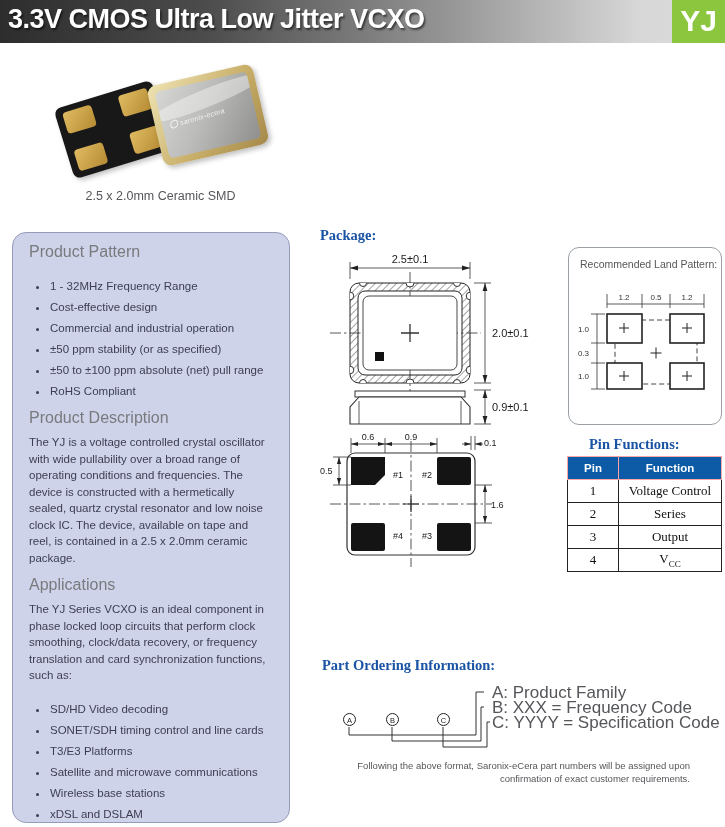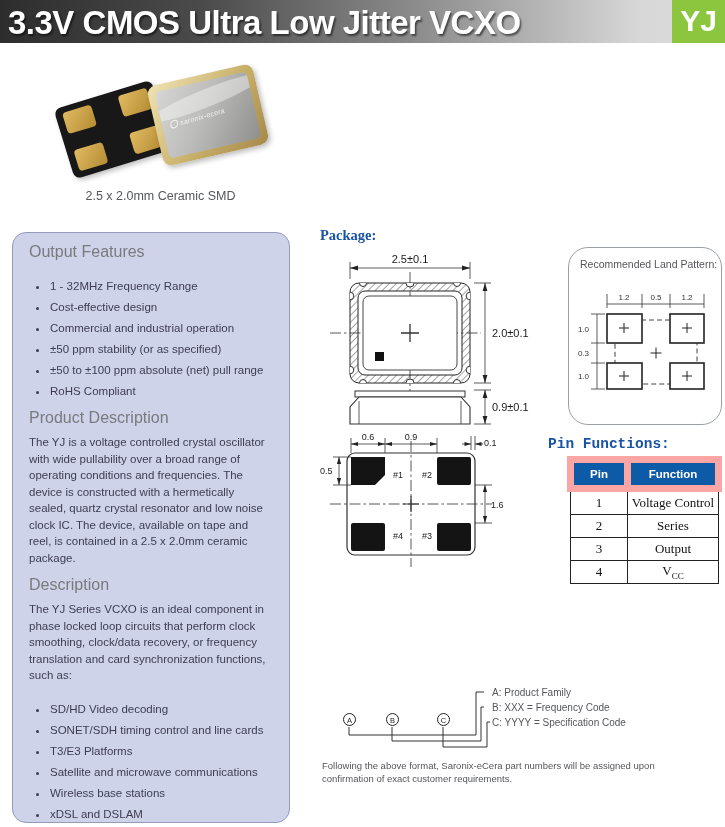--- a/index.html
+++ b/index.html
@@ -2,21 +2,21 @@
 <html><head>
 <meta charset="utf-8">
 <style>
   html,body{margin:0;padding:0;background:#fff;}
   .page{position:relative;width:725px;height:827px;background:#fff;overflow:hidden;
         font-family:"Liberation Sans",sans-serif;}
 
   
   .hdr{position:absolute;left:0;top:0;width:725px;height:43px;
        background:linear-gradient(90deg,#2d2d2d 0%,#4b4b4b 28%,#969696 62%,#d7d7d7 88%,#dddddd 100%);}
-  .hdr-title{position:absolute;left:8px;top:4px;font-size:33px;font-weight:bold;color:#fff;
+  .hdr-title{position:absolute;left:8px;top:4px;font-size:27px;font-weight:bold;color:#fff;
              letter-spacing:-0.5px;text-shadow:1.5px 1.5px 2px rgba(0,0,0,.55);white-space:nowrap;}
   .hdr-badge{position:absolute;right:0;top:0;width:53px;height:43px;background:#8CC63F;color:#fff;
              font-size:30px;font-weight:bold;text-align:center;line-height:42px;}
 
   
   .chip-bottom{position:absolute;left:62px;top:93px;width:102px;height:73px;background:#181818;
                border-radius:7px;transform:rotate(-17deg);box-shadow:2px 3px 5px rgba(0,0,0,.25);}
   .pad{position:absolute;width:30px;height:22px;border-radius:4px;
        background:linear-gradient(135deg,#e0bb62,#b58b33);}
   .pad.tl{left:7px;top:6px}.pad.tr{left:65px;top:6px}.pad.bl{left:7px;top:45px}.pad.br{left:65px;top:45px}
@@ -52,48 +52,48 @@
   .pkg-svg{position:absolute;left:318px;top:248px;}
   .dim{font-size:11px;fill:#1a1a1a;font-family:"Liberation Sans",sans-serif;}
   .dim-s{font-size:9px;fill:#1a1a1a;font-family:"Liberation Sans",sans-serif;}
   .dim-xs{font-size:8px;fill:#333;font-family:"Liberation Sans",sans-serif;}
   .thin{stroke:#333;stroke-width:.8;fill:none;}
   .cl{stroke:#444;stroke-width:.9;fill:none;stroke-dasharray:11 3 2.5 3;}
   .arr{fill:#222;stroke:none;}
 
   
   .lp-box{position:absolute;left:568px;top:247px;width:154px;height:178px;border:1px solid #9aa0a6;
-          border-radius:20px;box-sizing:border-box;background:#fff;}
+          border-radius:11px;box-sizing:border-box;background:#fff;}
   .lp-title{margin:10px 0 0 11px;font-size:10.5px;color:#56575b;}
   .lp-svg{position:absolute;left:1px;top:34px;}
 
   
   .pin-table{position:absolute;left:567px;top:456px;width:155px;border-collapse:collapse;
              font-family:"Liberation Serif",serif;font-size:13px;color:#111;text-align:center;
              table-layout:fixed;}
   .pin-table th{background:#0D5BA7;color:#fff;font-family:"Liberation Sans",sans-serif;
-                font-size:11.5px;font-weight:bold;height:20px;border:7px solid #fca5a5;}
+                font-size:11.5px;font-weight:bold;height:20px;border:1px solid #fca5a5;}
   .pin-table td{border:1px solid #222;height:20px;background:#fff;}
   .pin-table .c1{width:48px;}
   .pin-table sub{font-size:9px;}
 
   
   .po-format{position:absolute;left:336px;top:680px;font-family:"Liberation Serif",serif;
              font-weight:bold;font-size:21px;color:#000;white-space:nowrap;}
   .po-code{display:inline-block;border-bottom:3px solid #000;padding:0 3px 1px;margin-right:11px;
            letter-spacing:.5px;}
   .po-code:last-child{margin-right:0;}
   .po-circle{position:absolute;width:13px;height:13px;border:1.2px solid #222;border-radius:50%;
              font-size:7.5px;line-height:13px;text-align:center;color:#222;background:#fff;
              box-sizing:border-box;}
   .po-lines{position:absolute;left:318px;top:650px;}
-  .po-legend{position:absolute;left:492px;top:685px;font-size:10px;color:#55565a;}
+  .po-legend{position:absolute;left:492px;top:685px;font-size:17px;color:#55565a;}
   .po-legend div{height:15px;line-height:15px;white-space:nowrap;}
   .po-note{position:absolute;left:322px;top:760px;width:368px;font-size:9.5px;line-height:12.5px;
-           color:#55565a;}
+           color:#55565a;text-align:right;}
 </style>
 </head>
 <body>
 
 <div class="page">
 
   <div class="hdr">
     <div class="hdr-title">3.3V CMOS Ultra Low Jitter VCXO</div>
     <div class="hdr-badge">YJ</div>
   </div>
@@ -105,32 +105,32 @@
     <div class="pad br"></div>
   </div>
   <div class="chip-top">
     <div class="chip-lid">
       <span class="chip-logo"><span class="logo-mark"></span><span>saronix-ecera</span></span>
     </div>
   </div>
   <div class="photo-caption">2.5 x 2.0mm Ceramic SMD</div>
 
   <div class="sidebar">
-    <div class="sb-h first">Output Features</div>
+    <div class="sb-h first">Product Pattern</div>
     <ul class="sb-list">
       <li>1 - 32MHz Frequency Range</li>
       <li>Cost-effective design</li>
       <li>Commercial and industrial operation</li>
       <li>±50 ppm stability (or as specified)</li>
       <li>±50 to ±100 ppm absolute (net) pull range</li>
       <li>RoHS Compliant</li>
     </ul>
     <div class="sb-h">Product Description</div>
     <p class="sb-p">The YJ is a voltage controlled crystal oscillator with wide pullability over a broad range of operating conditions and frequencies.  The device is constructed with a hermetically sealed, quartz crystal resonator and low noise clock IC.  The device, available on tape and reel, is contained in a 2.5 x 2.0mm ceramic package.</p>
-    <div class="sb-h">Description</div>
+    <div class="sb-h">Applications</div>
     <p class="sb-p">The YJ Series VCXO is an ideal component in phase locked loop circuits that perform clock smoothing, clock/data recovery, or frequency translation and card synchronization functions, such as:</p>
     <ul class="sb-list">
       <li>SD/HD Video decoding</li>
       <li>SONET/SDH timing control and line cards</li>
       <li>T3/E3 Platforms</li>
       <li>Satellite and microwave communications</li>
       <li>Wireless base stations</li>
       <li>xDSL and DSLAM</li>
       <li>VoIP</li>
     </ul>
@@ -248,21 +248,21 @@
       <text class="dim-xs" x="86" y="18" text-anchor="middle">0.5</text>
       <text class="dim-xs" x="117" y="18" text-anchor="middle">1.2</text>
       <path class="thin" d="M21,32 H35 M21,61 H35 M21,81 H35 M21,107 H35"></path>
       <path class="thin" d="M27,32 V107"></path>
       <text class="dim-xs" x="19" y="50" text-anchor="end">1.0</text>
       <text class="dim-xs" x="19" y="74" text-anchor="end">0.3</text>
       <text class="dim-xs" x="19" y="97" text-anchor="end">1.0</text>
     </svg>
   </div>
 
-  <div class="sec-h" style="left:548px;top:436px;font-family:Liberation Mono, monospace;">Pin Functions:</div>
+  <div class="sec-h" style="left:589px;top:436px;">Pin Functions:</div>
   <table class="pin-table">
     <tbody>
         <tr>
       <th class="c1">Pin</th>
       <th>Function</th>
     </tr>
     <tr>
       <td>1</td>
       <td>Voltage Control</td>
     </tr>
@@ -274,20 +274,21 @@
       <td>3</td>
       <td>Output</td>
     </tr>
     <tr>
       <td>4</td>
       <td><span>V</span><sub>CC</sub></td>
     </tr>
   </tbody>
     </table>
 
+  <div class="sec-h" style="left:322px;top:657px;">Part Ordering Information:</div>
   <div class="po-circle" style="left:343px;top:713px;">A</div>
   <div class="po-circle" style="left:386px;top:713px;">B</div>
   <div class="po-circle" style="left:437px;top:713px;">C</div>
   <svg class="po-lines" width="260" height="110" viewBox="0 0 260 110">
     <path d="M31,77 V85 H158 V42 H166" fill="none" stroke="#333" stroke-width="1"></path>
     <path d="M74,77 V91 H163 V57 H166" fill="none" stroke="#333" stroke-width="1"></path>
     <path d="M125,77 V97 H169 V72 H172" fill="none" stroke="#333" stroke-width="1"></path>
   </svg>
   <div class="po-legend">
     <div>A: Product Family</div>

